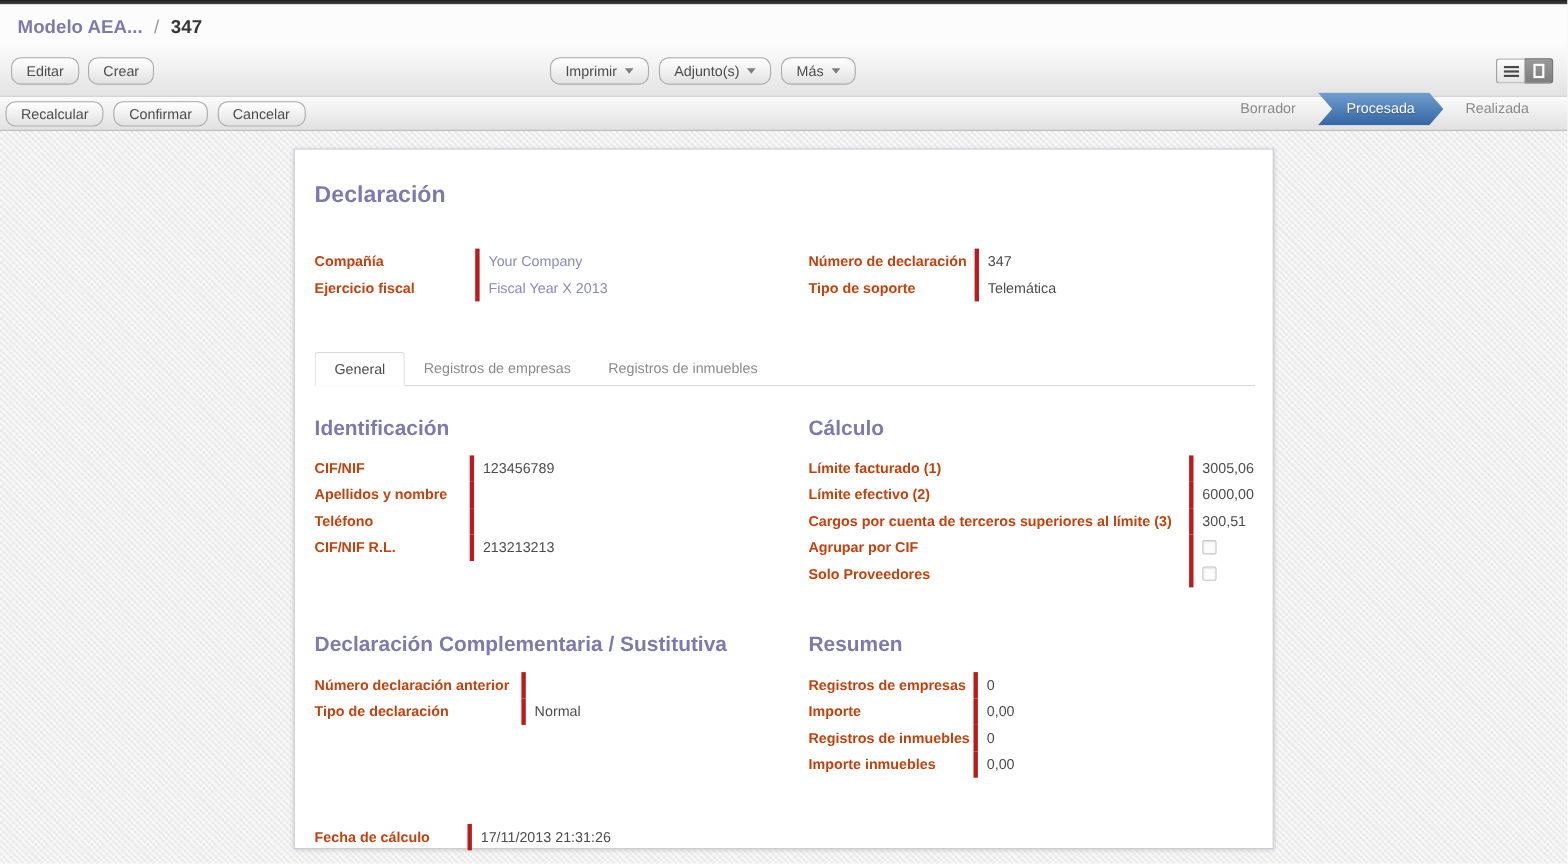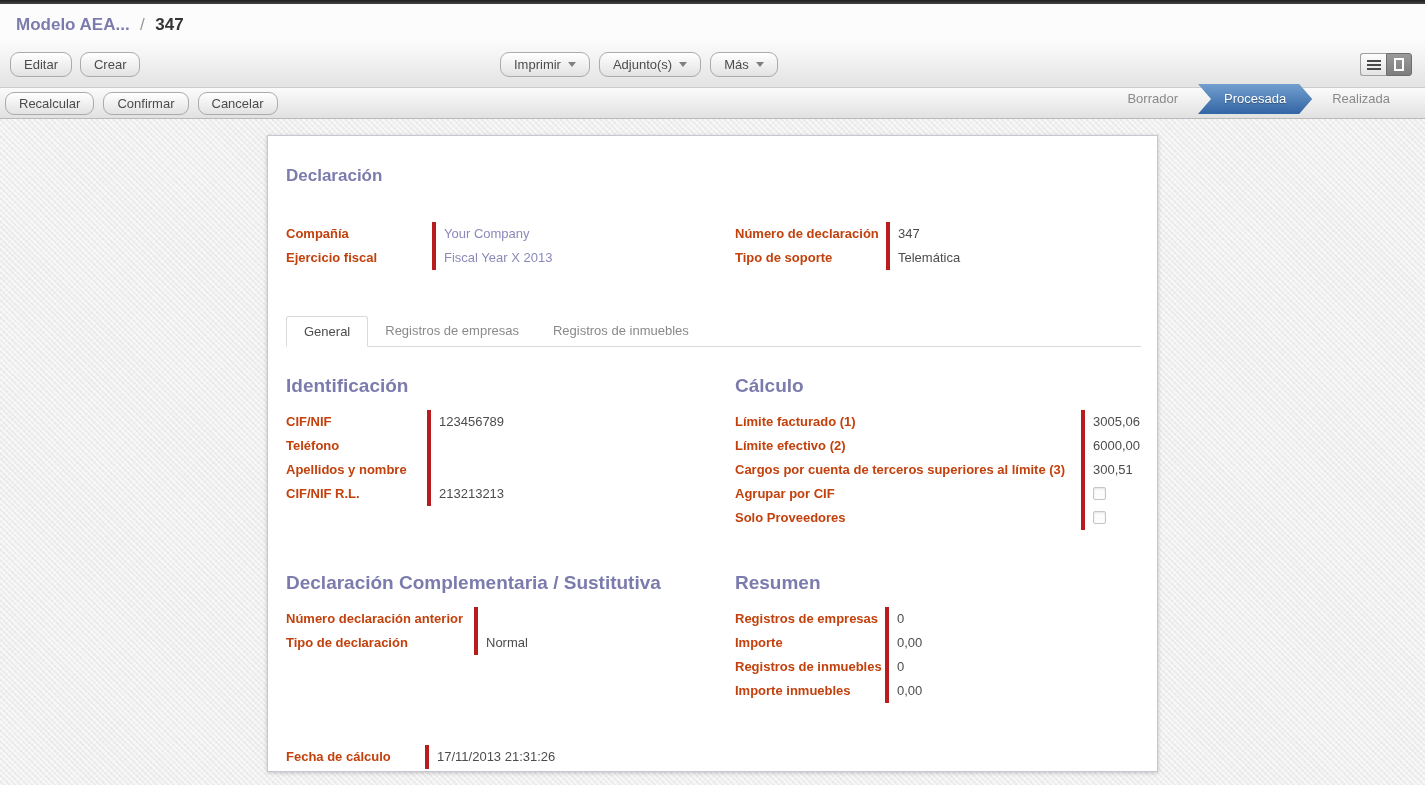--- a/index.html
+++ b/index.html
@@ -61,21 +61,21 @@
     clip-path:polygon(0 0, calc(100% - 13px) 0, 100% 50%, calc(100% - 13px) 100%, 0 100%, 13px 50%);
     text-shadow:0 1px 1px rgba(0,0,0,.35);
   }
 
   
   .sheet {
     width:891px; height:637px; margin:16px auto 0; background:#fff;
     border:1px solid #c7c7d1; box-shadow:0 1px 4px rgba(0,0,0,.2);
     padding:30px 16px 20px 18px;
   }
-  .sheet-title { font-size:17px; font-weight:bold; color:#7c7bad; margin:0 0 36px; }
+  .sheet-title { font-size:21px; font-weight:bold; color:#7c7bad; margin:0 0 36px; }
 
   .two-col { display:grid; grid-template-columns:1fr 1fr; column-gap:43px; }
   .header-grid { margin-bottom:46px; }
   .content-grid { row-gap:42px; }
 
   .section-title { font-size:19px; font-weight:bold; color:#7c7bad; margin:0 0 13px; }
 
   .fgroup { --lw:150px; }
   .frow { display:flex; min-height:24px; font-size:13px; }
   .flabel {
@@ -201,28 +201,28 @@
   <div class="two-col content-grid">
 
     <div>
       <h2 class="section-title">Identificación</h2>
       <div class="fgroup" style="--lw:145px">
         <div class="frow">
           <label class="flabel">CIF/NIF</label>
           <div class="fval">123456789</div>
         </div>
         <div class="frow">
+          <label class="flabel">Apellidos y nombre</label>
+          <div class="fval"></div>
+        </div>
+        <div class="frow">
           <label class="flabel">Teléfono</label>
           <div class="fval"></div>
         </div>
         <div class="frow">
-          <label class="flabel">Apellidos y nombre</label>
-          <div class="fval"></div>
-        </div>
-        <div class="frow">
           <label class="flabel">CIF/NIF R.L.</label>
           <div class="fval">213213213</div>
         </div>
       </div>
     </div>
 
     <div>
       <h2 class="section-title">Cálculo</h2>
       <div class="fgroup" style="--lw:350px">
         <div class="frow">

